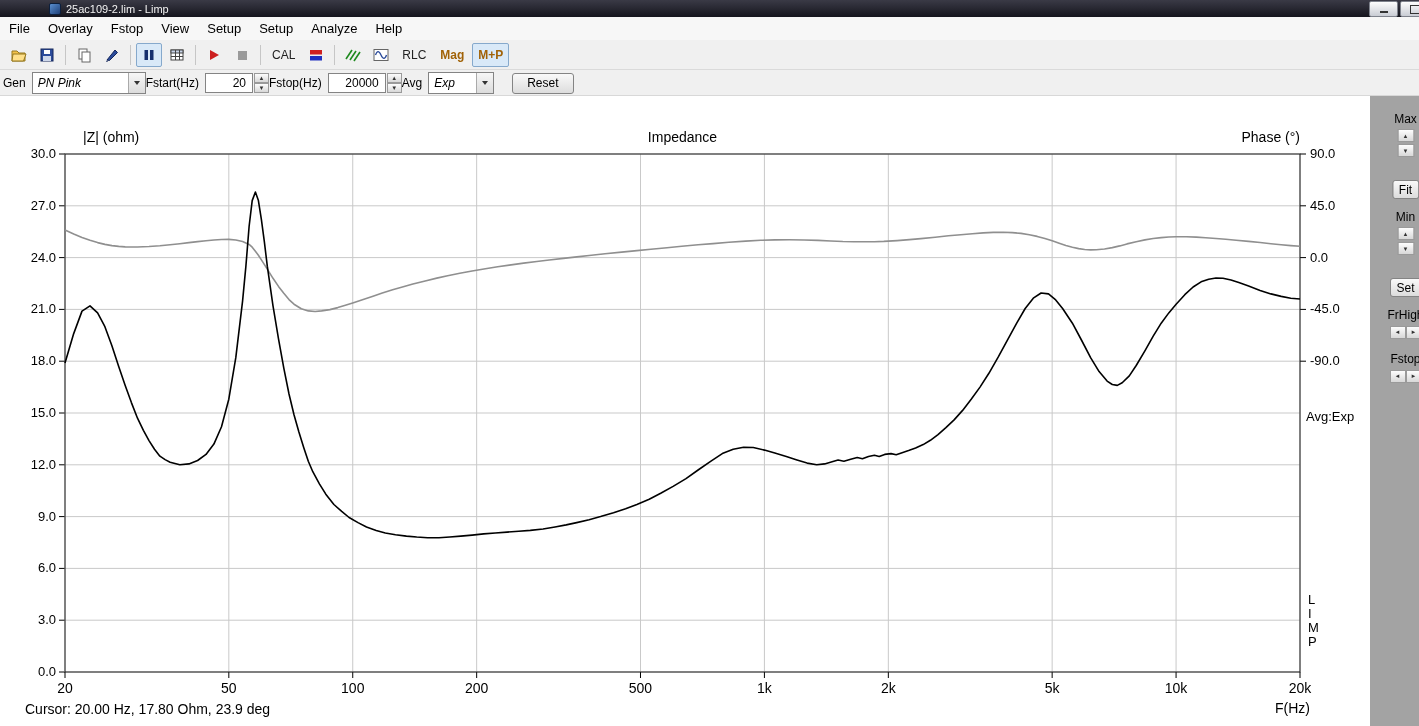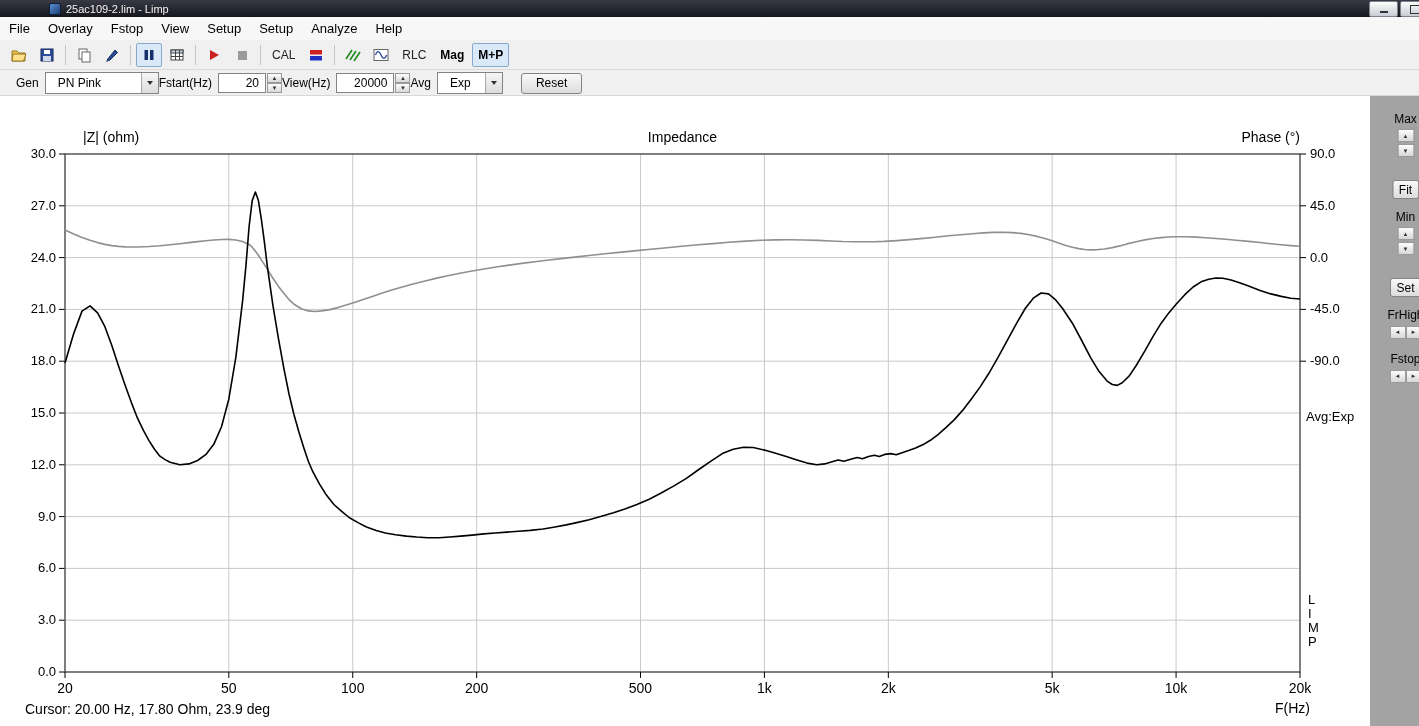--- a/index.html
+++ b/index.html
@@ -33,31 +33,31 @@
   
   .toolbar{
     position:absolute;top:40px;left:0;width:100%;height:30px;background:#f0f0f0;
     border-bottom:1px solid #dadada;display:flex;align-items:center;padding-left:5px;box-sizing:border-box;
   }
   .tb{
     min-width:26px;height:24px;margin:12px 1px;border:1px solid transparent;background:transparent;
     display:flex;align-items:center;justify-content:center;padding:0;font-family:"Liberation Sans",sans-serif;
   }
   .tb.text{padding:0 5px;font-size:12px;color:#222;}
-  .tb.teal{color:#000000;font-weight:bold;font-size:12px;padding:0 5px;}
+  .tb.teal{color:#a16207;font-weight:bold;font-size:12px;padding:0 5px;}
   .tb.pressed{background:#d9e9f8;border:1px solid #86a9cc;border-radius:2px;}
   .sep{width:1px;height:20px;background:#c6c6c6;margin:0 4px;}
   
   .controlbar{
     position:absolute;top:71px;left:0;width:100%;height:25px;background:#f0f0f0;
     border-bottom:1px solid #d8d8d8;display:flex;align-items:center;font-size:12px;box-sizing:border-box;
   }
-  .ctl-label{margin-left:16px;}
+  .ctl-label{margin-left:3px;}
   .dd{height:20px;background:#fff;border:1px solid #848484;display:flex;align-items:center;margin-left:6px;}
-  .dd-text{padding-left:12px;flex:1;white-space:nowrap;}
+  .dd-text{padding-left:5px;flex:1;white-space:nowrap;font-style:italic;}
   .dd-btn{width:16px;height:100%;background:linear-gradient(#f6f6f6,#dcdcdc);border-left:1px solid #aaa;
     display:flex;align-items:center;justify-content:center;}
   .dd-arrow{width:0;height:0;border-left:3.5px solid transparent;border-right:3.5px solid transparent;border-top:4px solid #333;}
   .spin{display:flex;margin-left:6px;align-items:center;}
   .spin-val{width:40px;height:18px;line-height:18px;background:#fff;border:1px solid #848484;
     text-align:right;padding-right:6px;font-size:12px;}
   .spin-btns{display:flex;flex-direction:column;margin-left:1px;gap:0;}
   .spin-btn{width:15px;height:10px;border:1px solid #9a9a9a;background:linear-gradient(#fdfdfd,#d8d8d8);
     font-size:6px;line-height:7px;text-align:center;padding:0;color:#333;}
   .reset-btn{height:21px;margin-left:18px;padding:0 14px;border:1px solid #848484;border-radius:3px;
@@ -200,21 +200,21 @@
       </span>
   </div>
   <span class="ctl-label ml18">Fstart(Hz)</span>
   <div class="spin">
     <div class="spin-val">20</div>
     <div class="spin-btns">
       <button class="spin-btn">▲</button>
       <button class="spin-btn">▼</button>
     </div>
   </div>
-  <span class="ctl-label ml18">View(Hz)</span>
+  <span class="ctl-label ml18">Fstop(Hz)</span>
   <div class="spin">
     <div class="spin-val" style="width:50px">20000</div>
     <div class="spin-btns">
       <button class="spin-btn">▲</button>
       <button class="spin-btn">▼</button>
     </div>
   </div>
   <span class="ctl-label ml18">Avg</span>
   <div class="dd" style="width:64px">
     <span class="dd-text">Exp</span>

